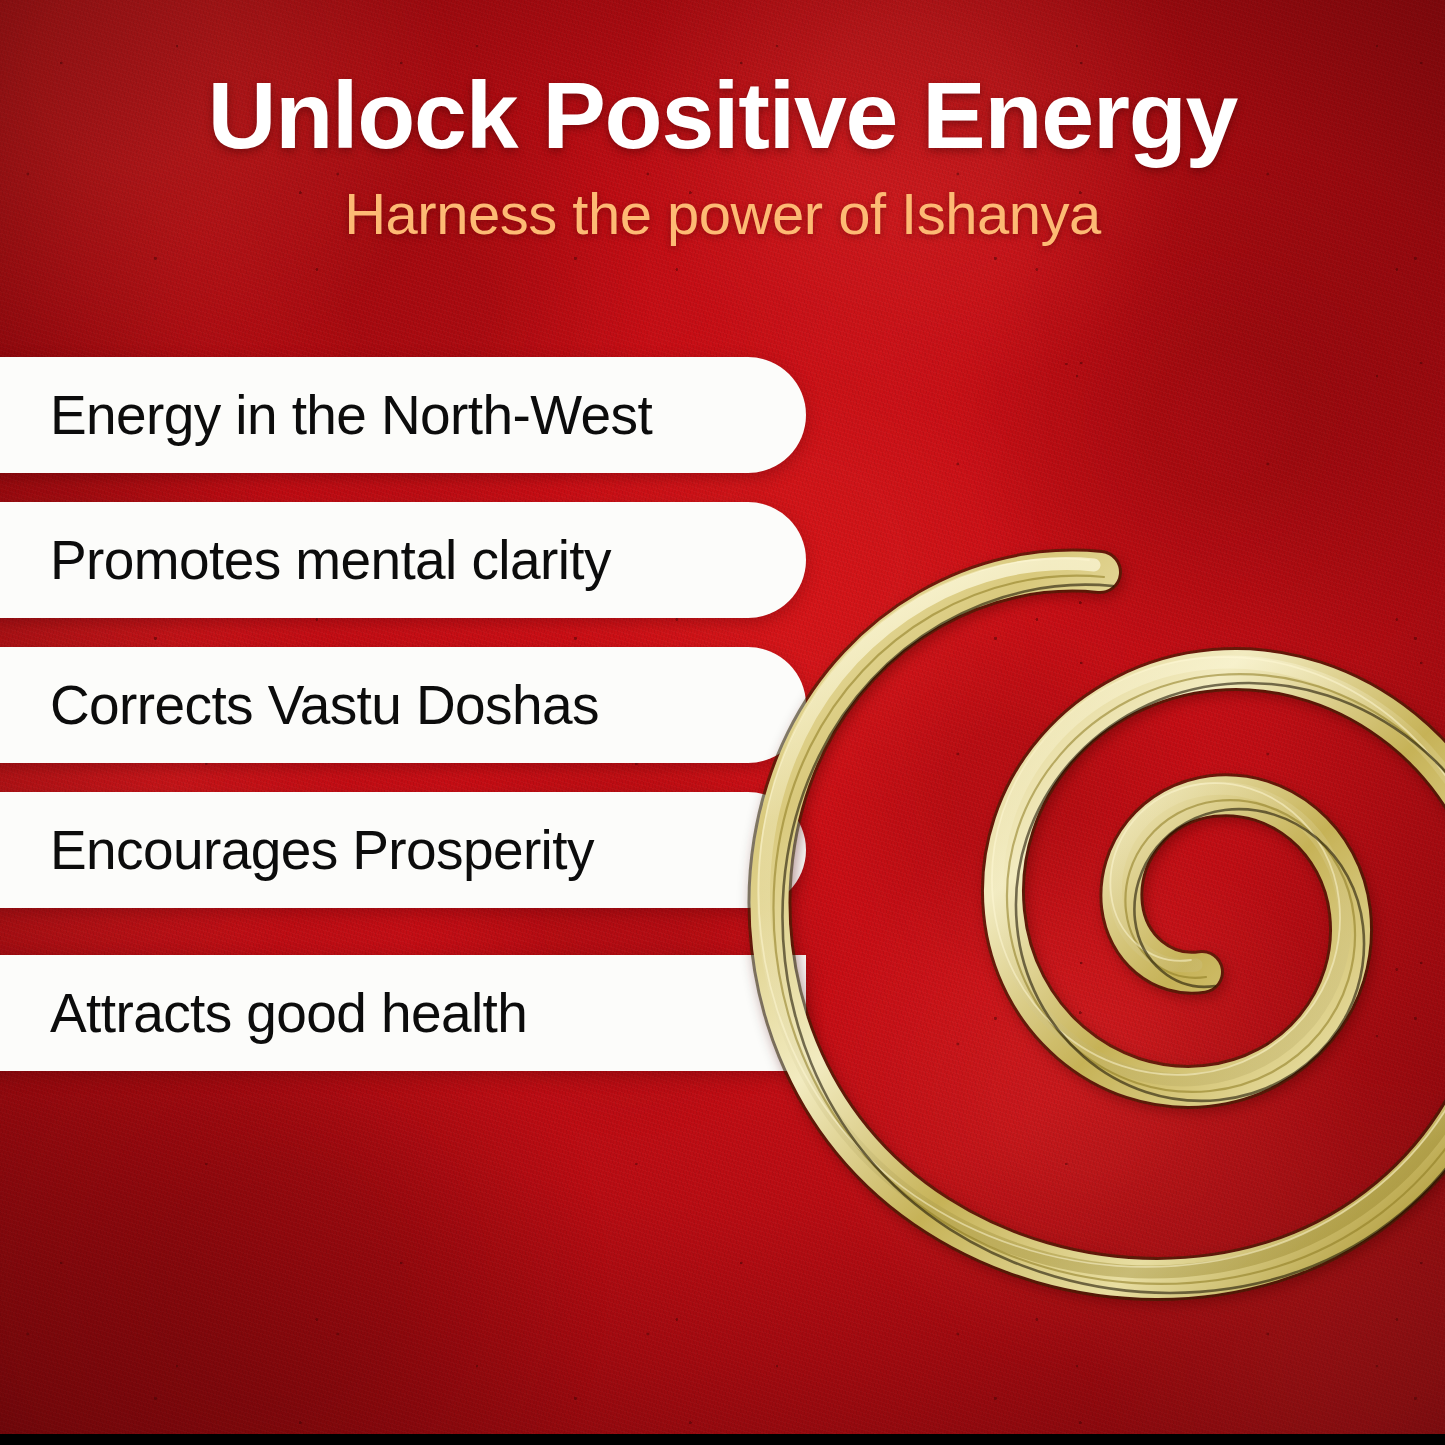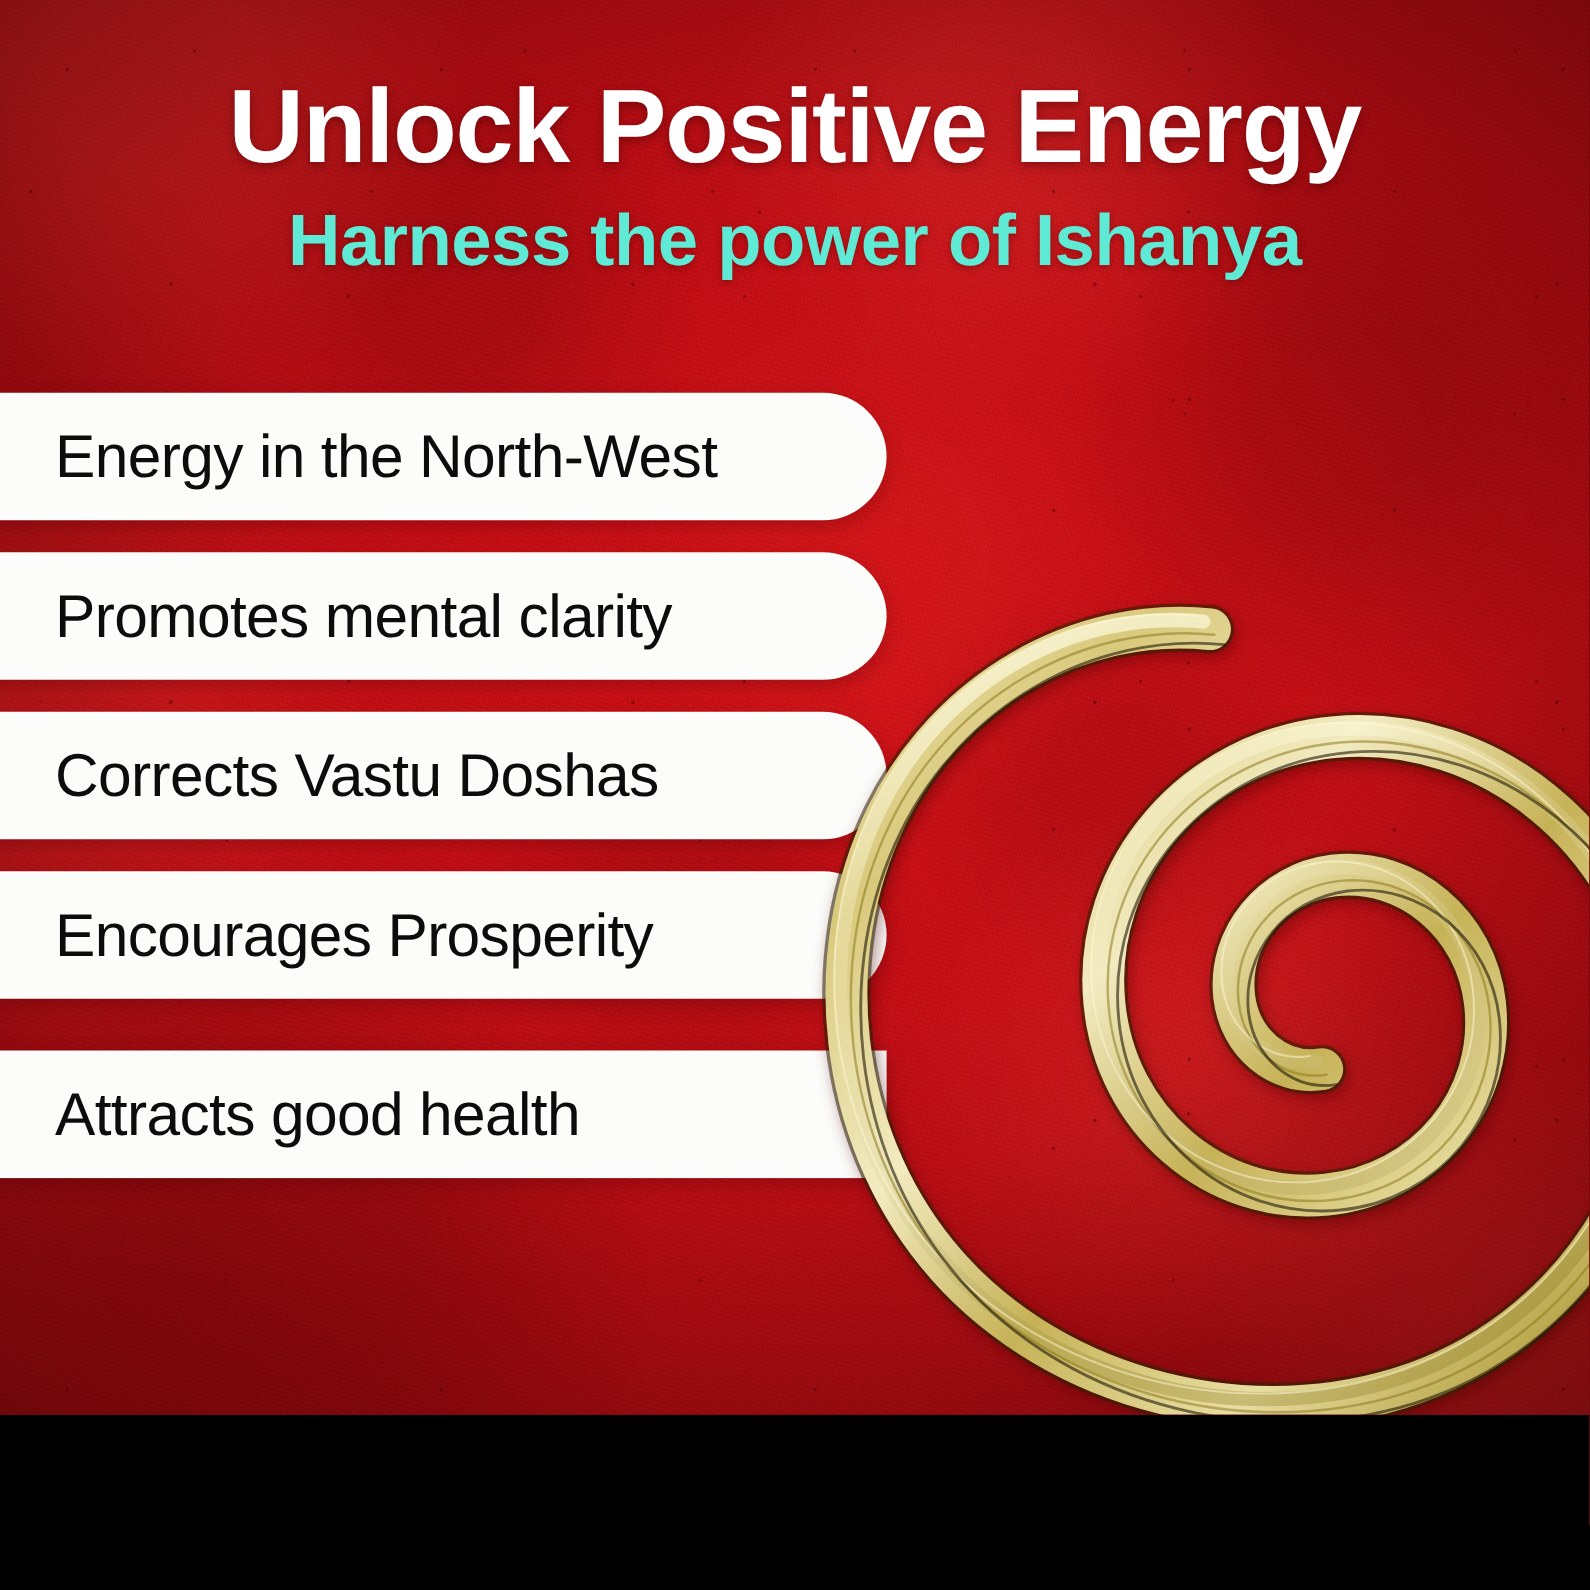--- a/index.html
+++ b/index.html
@@ -3,21 +3,21 @@
 <meta charset="utf-8">
 <title>Unlock Positive Energy</title>
 <style>
   html,body{margin:0;padding:0;}
   body{
     width:1445px;height:1445px;overflow:hidden;
     font-family:"Liberation Sans",sans-serif;
     background:#000;
   }
   #poster{
-    position:relative;width:1445px;height:1286px;overflow:hidden;
+    position:relative;width:1445px;height:1434px;overflow:hidden;
     background:#BE0C12;
     isolation:isolate;
   }
 
   
   .bg-base{
     position:absolute;inset:0;
     background:
       radial-gradient(ellipse 80% 70% at 52% 46%, #D21117 0%, #C50E15 38%, #AE0B11 70%, #8E0A0E 100%);
   }
@@ -69,23 +69,23 @@
   .header{position:absolute;left:0;top:0;width:1445px;text-align:center;z-index:6;}
   .headline{
     margin:0;padding:0;color:#FFFFFF;
     font-family:"Liberation Sans",sans-serif;
     font-weight:700;font-size:95px;line-height:1;
     letter-spacing:-1.2px;
     padding-top:68px;
     text-shadow:0 3px 9px rgba(60,2,4,.45);
   }
   .subhead{
-    margin:0;padding:0;color:#5eead4;
-    font-family:"Liberation Sans",sans-serif;
-    font-weight:700;font-size:66px;line-height:1;
+    margin:0;padding:0;color:#fdba74;
+    font-family:"Liberation Sans",sans-serif;
+    font-weight:400;font-size:58px;line-height:1;
     letter-spacing:-.5px;
     padding-top:22px;
     text-shadow:0 2px 7px rgba(60,2,4,.4);
   }
 
   
   .pill{
     position:absolute;left:-60px;
     height:116px;
     background:#FCFCFA;

